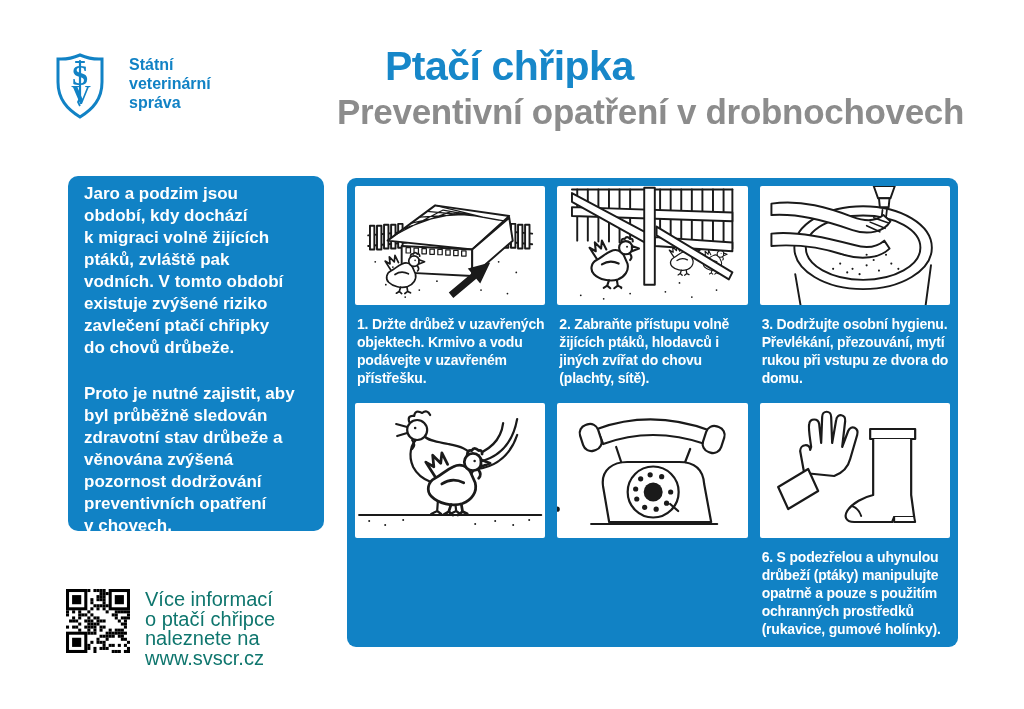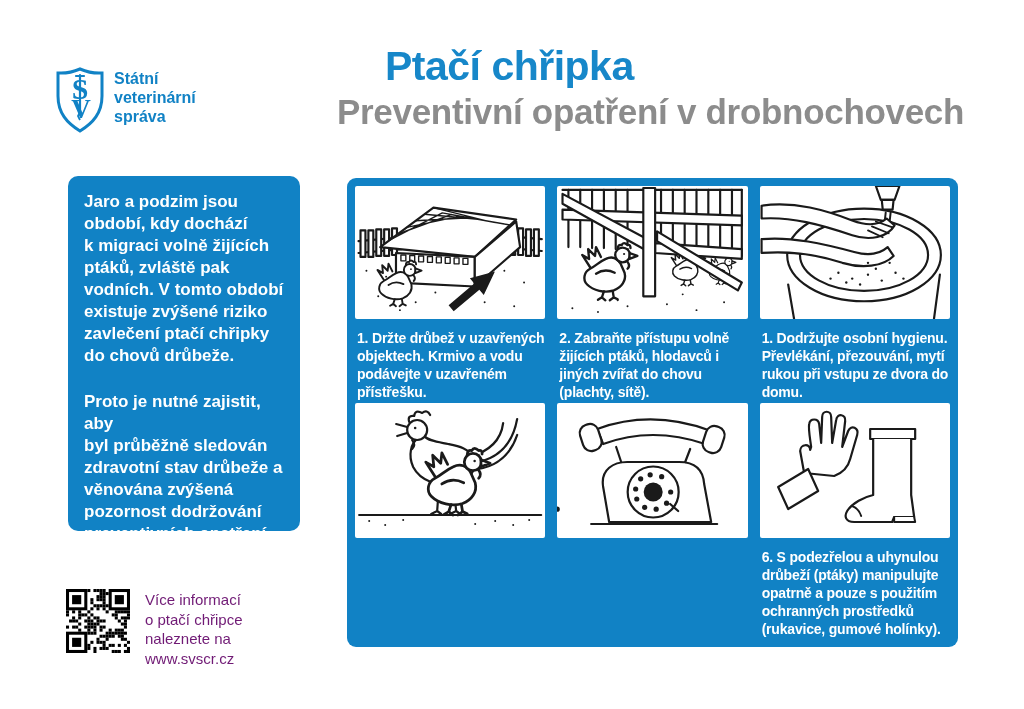--- a/index.html
+++ b/index.html
@@ -7,46 +7,46 @@
     --title-blue:#1787C9;
     --subtitle-gray:#8C8C8C;
     --ink:#1a1a1a;
   }
   *{margin:0;padding:0;box-sizing:border-box;}
   html,body{background:#e8e8e8;}
   body{font-family:"Liberation Sans","DejaVu Sans",sans-serif;}
   .page{position:relative;width:1024px;height:709px;background:#ffffff;overflow:hidden;}
 
   
-  .brand{position:absolute;left:55px;top:66px;display:flex;gap:9px;align-items:flex-start;}
+  .brand{position:absolute;left:55px;top:52px;display:flex;gap:24px;align-items:flex-start;}
   .brand-logo{width:50px;height:68px;display:block;}
   .brand-name{color:var(--accent);font-weight:700;font-size:16px;line-height:19px;white-space:pre-line;padding-top:3px;}
   .titles{position:absolute;left:337px;top:44px;}
   .title{color:var(--title-blue);font-weight:700;font-size:41px;line-height:44px;letter-spacing:-0.5px;margin-left:48px;}
   .subtitle{color:var(--subtitle-gray);font-weight:700;font-size:35px;line-height:30px;margin-top:9px;letter-spacing:-0.3px;}
 
   
-  .intro-box{position:absolute;left:68px;top:176px;width:232px;height:355px;background:var(--accent);
-    border-radius:10px;padding:15px 16px;color:#fff;font-weight:700;font-size:17px;line-height:22px;}
+  .intro-box{position:absolute;left:68px;top:176px;width:256px;height:355px;background:var(--accent);
+    border-radius:10px;padding:7px 16px;color:#fff;font-weight:700;font-size:17px;line-height:22px;}
   .intro-box p{white-space:pre-line;}
   .intro-box p + p{margin-top:24px;}
 
   
   .more-info{position:absolute;left:66px;top:589px;display:flex;gap:15px;align-items:flex-start;}
   .qr{width:64px;height:64px;display:block;}
-  .more-info-text{font-size:15px;line-height:19.5px;color:#701a75;white-space:pre-line;padding-top:1px;}
+  .more-info-text{font-size:20px;line-height:19.5px;color:#0f766e;white-space:pre-line;padding-top:1px;}
 
   
   .grid{position:absolute;left:347px;top:178px;width:611px;height:469px;background:var(--accent);
     border-radius:9px;padding:8px;display:grid;grid-template-columns:repeat(3,1fr);
     grid-template-rows:217px auto;column-gap:12px;}
   .panel{display:flex;flex-direction:column;min-width:0;}
   .panel-image{height:135px;background:#fff;border-radius:2px;overflow:hidden;}
   .panel-image svg{display:block;width:100%;height:100%;}
-  .caption{color:#fff;font-weight:700;font-size:14px;line-height:18px;padding:10px 0 2px 2px;
+  .caption{color:#fff;font-weight:700;font-size:14px;line-height:18px;padding:10px 0 16px 2px;
     white-space:pre-line;letter-spacing:-0.2px;}
 
   .illu{stroke:var(--ink);fill:none;stroke-width:2.2;stroke-linecap:round;stroke-linejoin:round;}
   .defs-holder{position:absolute;width:0;height:0;overflow:hidden;}
 </style>
 </head>
 <body>
 
 <svg class="defs-holder" aria-hidden="true">
   <defs>
@@ -370,21 +370,21 @@
                 <circle cx="86" cy="98" r="1.2"></circle>
                 <circle cx="116" cy="84" r="1.2"></circle>
                 <circle cx="130" cy="78" r="1.2"></circle>
                 <circle cx="70" cy="94" r="1.2"></circle>
                 <circle cx="108" cy="78" r="1.2"></circle>
                 <circle cx="144" cy="94" r="1.2"></circle>
               </g>
           </g>
         </svg>
       </div>
-      <p class="caption">1. Dodržujte osobní hygienu.
+      <p class="caption">3. Dodržujte osobní hygienu.
 Převlékání, přezouvání, mytí
 rukou při vstupu ze dvora do
 domu.</p>
     </article>
 
     <article class="panel">
       <div class="panel-image">
         <svg viewBox="0 0 190 135" aria-label="rooster-and-hen-illustration">
           <g class="illu" stroke-width="2.3">
             <path d="M4,112 L186,112"></path>

